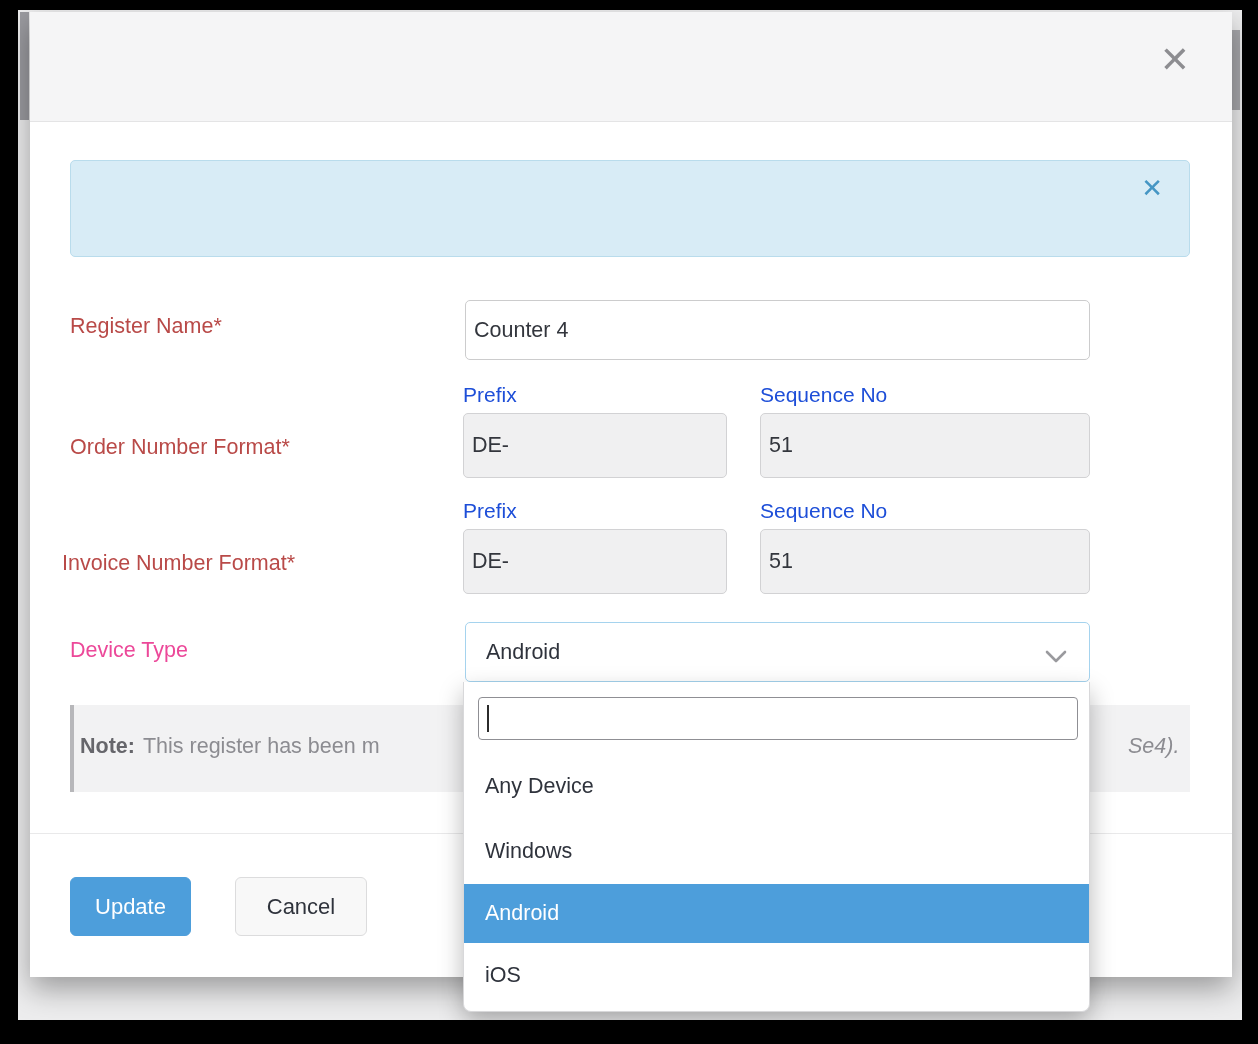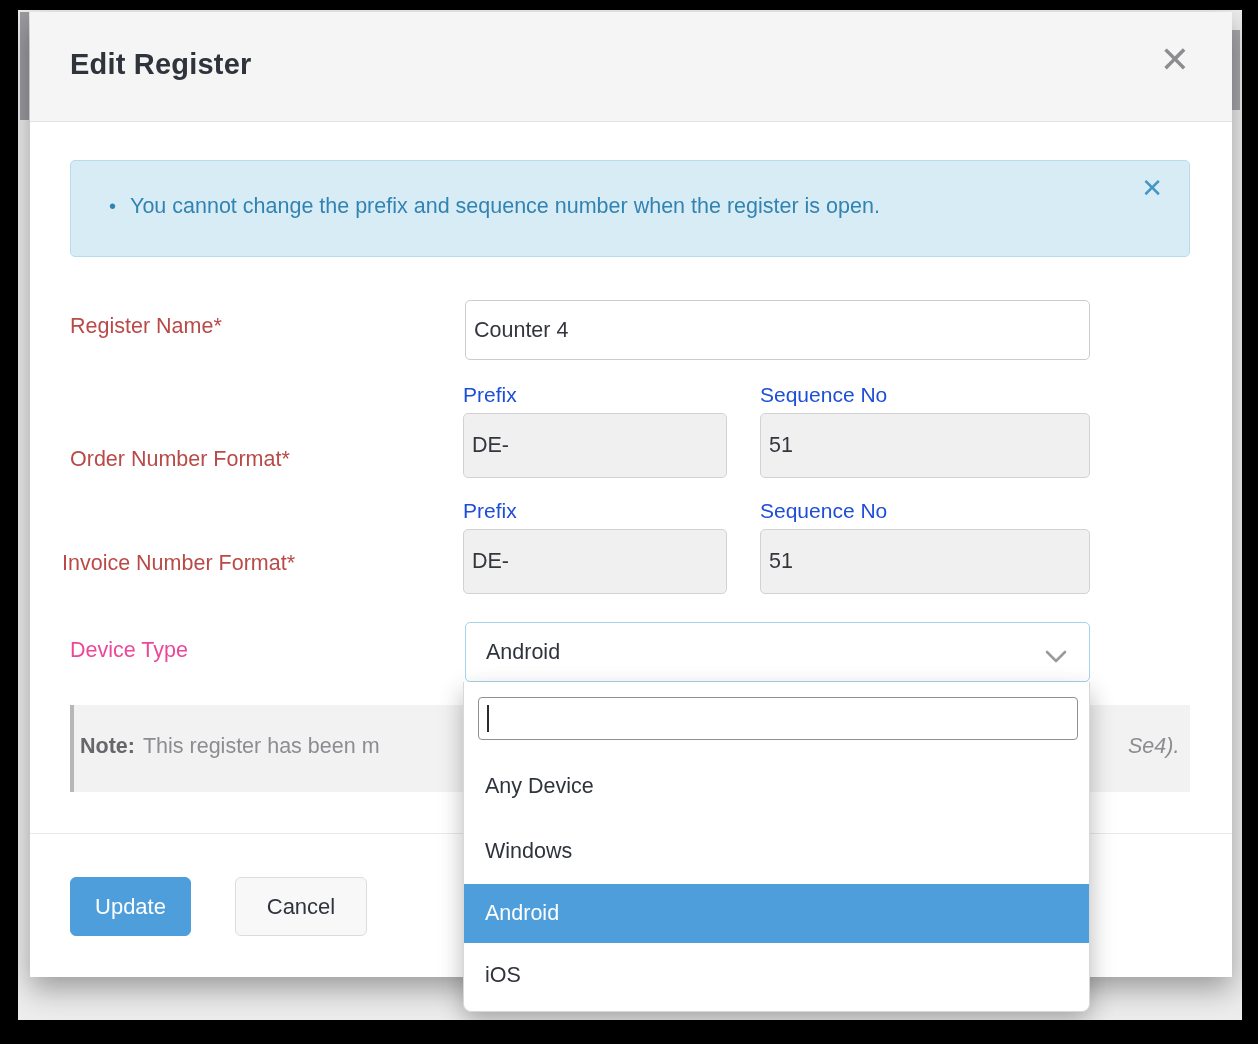--- a/index.html
+++ b/index.html
@@ -136,35 +136,33 @@
 <body>
 
 <div class="canvas">
   <div class="page"></div>
   <div class="scroll-thumb-left"></div>
   <div class="scroll-thumb-right"></div>
 
   <div class="modal">
 
     <div class="modal-header">
-      <div class="modal-title">Edit Register</div>
       <div class="modal-close">✕</div>
     </div>
 
     <div class="alert">
-      <div class="alert-text"><span class="alert-bullet">•</span><span>You cannot change the prefix and sequence number when the register is open.</span></div>
       <div class="alert-close">✕</div>
     </div>
 
     <div class="lbl-red" style="left:40px; top:302px;">Register Name*</div>
     <div class="text-input" style="left:435px; top:288px; width:625px; height:60px;">Counter 4</div>
 
     <div class="lbl-gray" style="left:433px; top:371px;">Prefix</div>
     <div class="lbl-gray" style="left:730px; top:371px;">Sequence No</div>
-    <div class="lbl-red" style="left:40px; top:423px;margin-top:12px;">Order Number Format*</div>
+    <div class="lbl-red" style="left:40px; top:423px;">Order Number Format*</div>
     <div class="text-input disabled" style="left:433px; top:401px; width:264px; height:65px;">DE-</div>
     <div class="text-input disabled" style="left:730px; top:401px; width:330px; height:65px;">51</div>
 
     <div class="lbl-gray" style="left:433px; top:487px;">Prefix</div>
     <div class="lbl-gray" style="left:730px; top:487px;">Sequence No</div>
     <div class="lbl-red" style="left:32px; top:539px;">Invoice Number Format*</div>
     <div class="text-input disabled" style="left:433px; top:517px; width:264px; height:65px;">DE-</div>
     <div class="text-input disabled" style="left:730px; top:517px; width:330px; height:65px;">51</div>
 
     <div class="lbl-dark" style="left:40px; top:626px;">Device Type</div>

